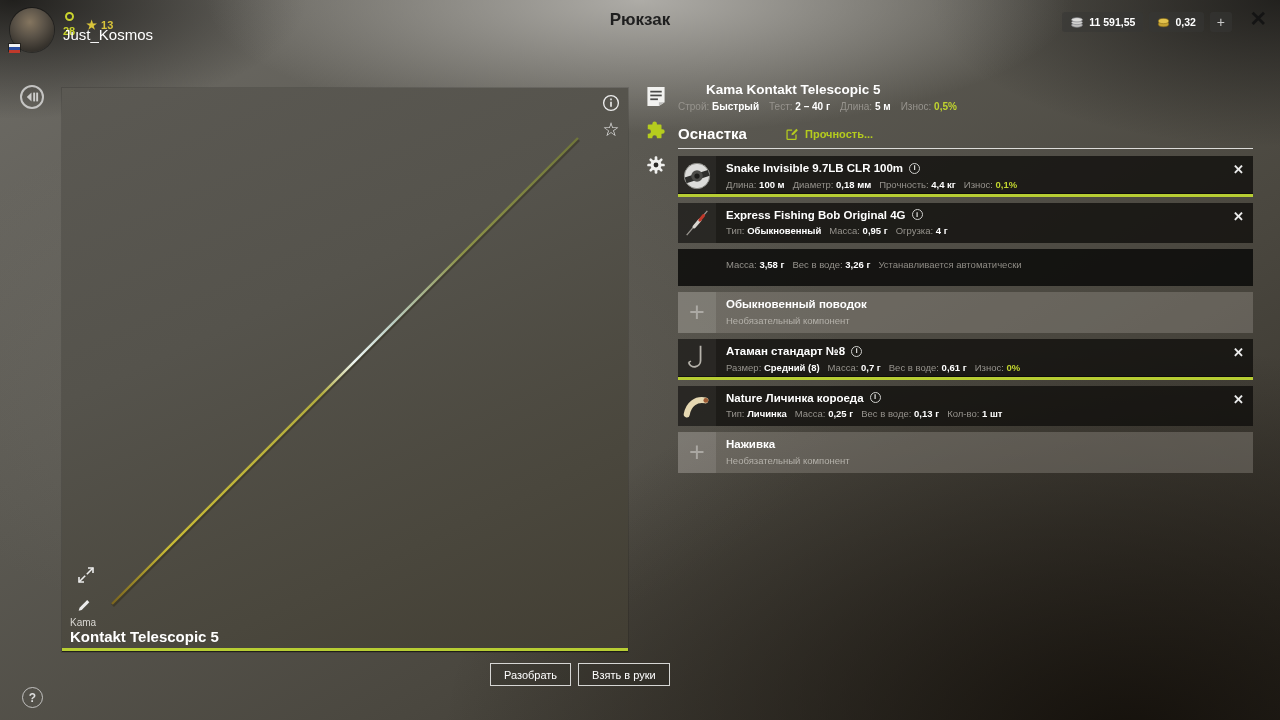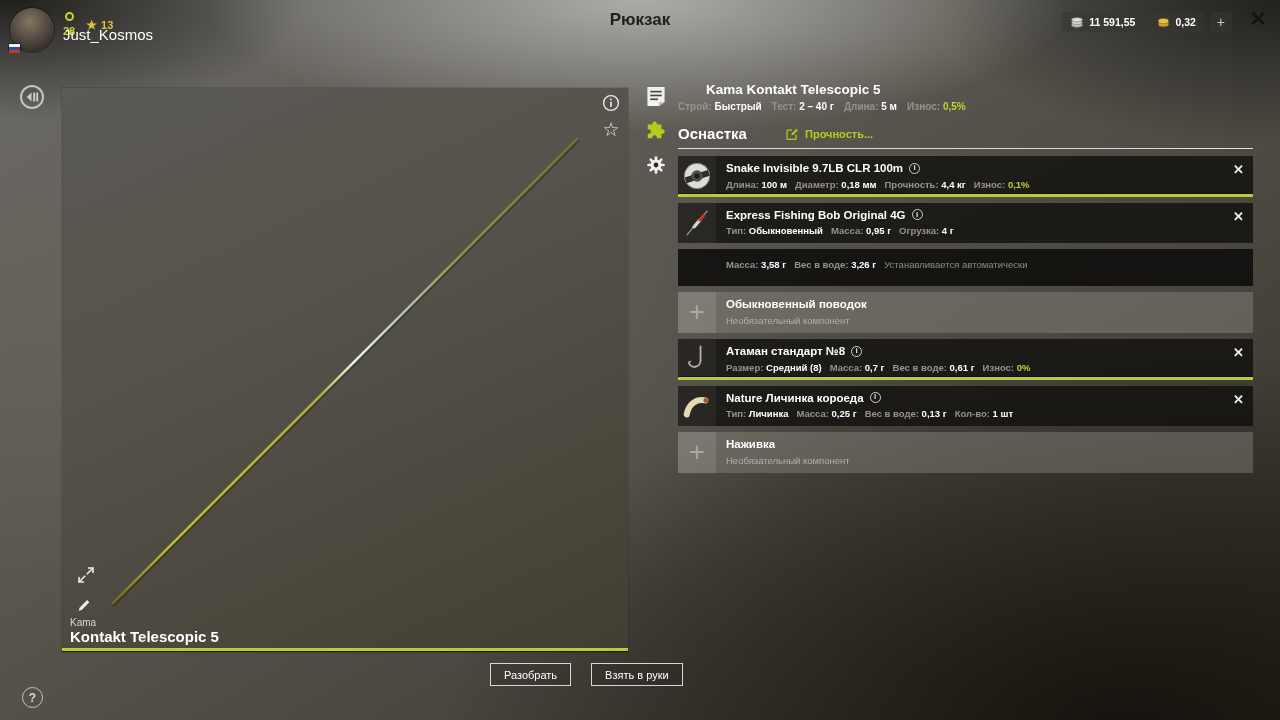--- a/index.html
+++ b/index.html
@@ -46,31 +46,31 @@
   .rod-svg { left:0; top:0; }
   .preview-tools { left:14px; top:477px; display:flex; flex-direction:column; gap:8px; }
   .rod-brand { left:8px; top:529px; font-size:10px; color:#d9d7d2; }
   .rod-name  { left:8px; top:540px; font-size:15px; font-weight:700; color:#fff; }
   .preview-durbar { left:0; right:0; bottom:1px; height:3px; background:#b7cd33; box-shadow:0 1px 0 rgba(0,0,0,0.55); }
 
   .back-circle { left:19px; top:84px; }
   .help-circle { left:22px; top:687px; width:21px; height:21px; border:1.5px solid rgba(220,220,220,0.8);
     border-radius:50%; color:#ddd; font-size:12px; font-weight:700; display:flex; align-items:center; justify-content:center; }
 
-  .action-buttons { left:490px; top:663px; display:flex; gap:20px; }
+  .action-buttons { left:490px; top:663px; display:flex; gap:7px; }
   .btn { height:23px; padding:0 13px; border:1px solid #d6d6d4; color:#fff; font-size:11px;
     background:rgba(25,25,22,0.18); display:flex; align-items:center; cursor:default; }
 
   
   .tab-strip { left:644px; top:86px; width:24px; display:flex; flex-direction:column; gap:9px; align-items:center; }
   .rod-header { left:678px; top:82px; width:575px; }
   .rod-title { font-size:13.5px; font-weight:700; color:#fff;padding-left:28px; }
   .rod-stats { margin-top:4px; font-size:10px; }
   .stat { margin-right:10px; white-space:nowrap; }
-  .stat-label { color:#96938d;font-weight:bold; }
+  .stat-label { color:#96938d; }
   .stat-value { color:#fff; font-weight:700; }
   .stat-value.accent { color:#c0d42f; }
   .section-row { margin-top:13px; display:flex; align-items:center; }
   .section-title { font-size:15px; font-weight:700; color:#fff; width:107px; }
   .edit-link { display:flex; align-items:center; gap:5px; color:#b5cc1e; font-size:11px; font-weight:700; cursor:default; }
   .rig-type { margin-top:4px; font-size:10px; color:#b5b2ab; }
   .separator { margin-top:6px; height:1px; background:rgba(235,235,233,0.9); }
 
   .rows { left:678px; top:156px; width:575px; }
   .row { position:relative; display:flex; margin-bottom:6px; min-height:37px; }

